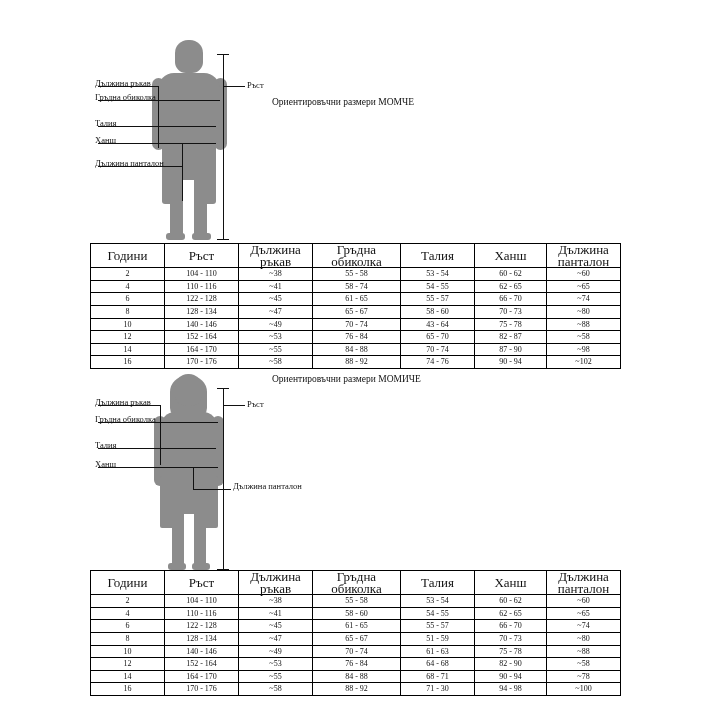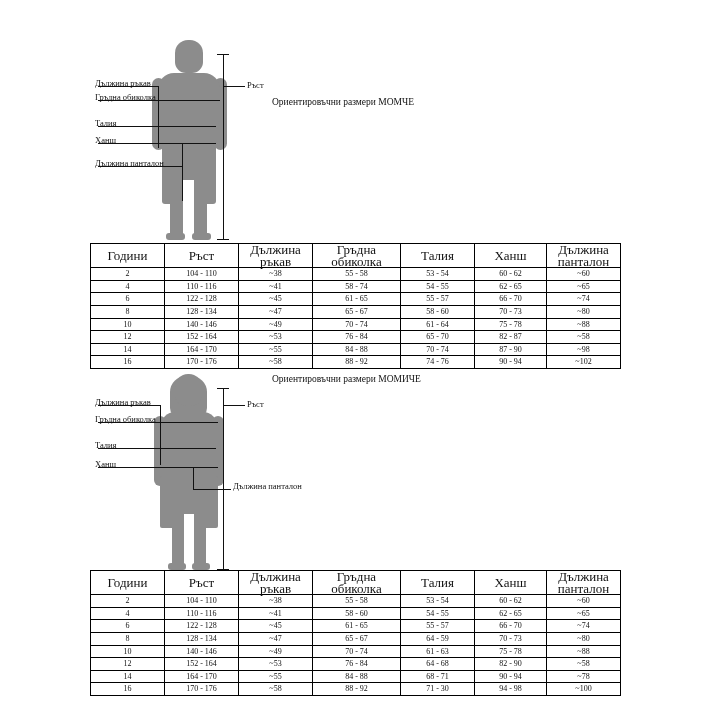--- a/index.html
+++ b/index.html
@@ -296,21 +296,21 @@
         <td>65 - 67</td>
         <td>58 - 60</td>
         <td>70 - 73</td>
         <td>~80</td>
       </tr>
       <tr>
         <td>10</td>
         <td>140 - 146</td>
         <td>~49</td>
         <td>70 - 74</td>
-        <td>61 - 64</td>
+        <td>43 - 64</td>
         <td>75 - 78</td>
         <td>~88</td>
       </tr>
       <tr>
         <td>12</td>
         <td>152 - 164</td>
         <td>~53</td>
         <td>76 - 84</td>
         <td>65 - 70</td>
         <td>82 - 87</td>
@@ -424,21 +424,21 @@
         <td>61 - 65</td>
         <td>55 - 57</td>
         <td>66 - 70</td>
         <td>~74</td>
       </tr>
       <tr>
         <td>8</td>
         <td>128 - 134</td>
         <td>~47</td>
         <td>65 - 67</td>
-        <td>64 - 59</td>
+        <td>51 - 59</td>
         <td>70 - 73</td>
         <td>~80</td>
       </tr>
       <tr>
         <td>10</td>
         <td>140 - 146</td>
         <td>~49</td>
         <td>70 - 74</td>
         <td>61 - 63</td>
         <td>75 - 78</td>

